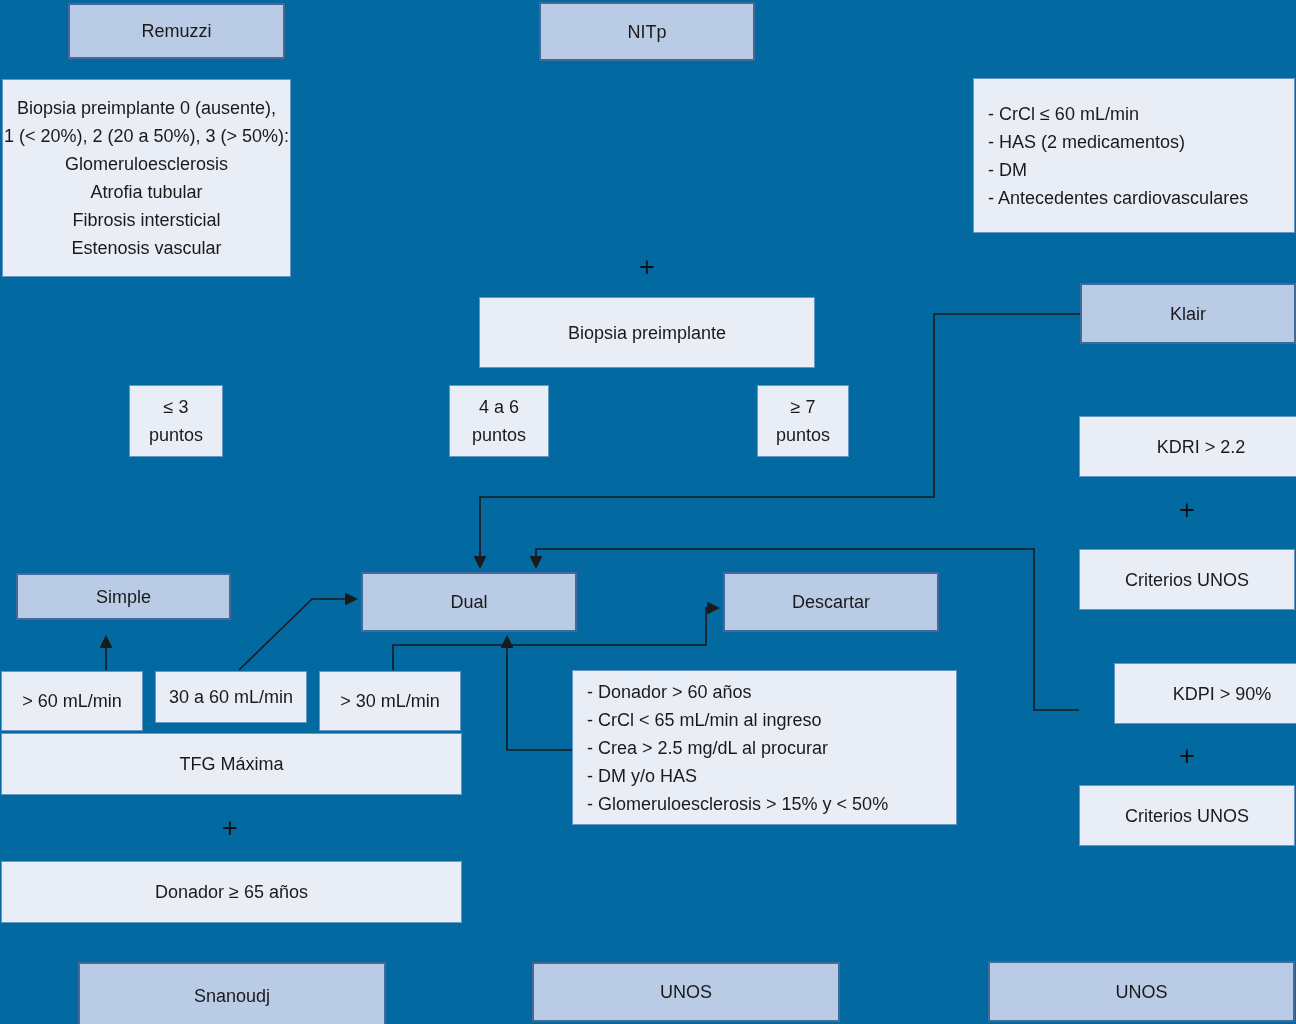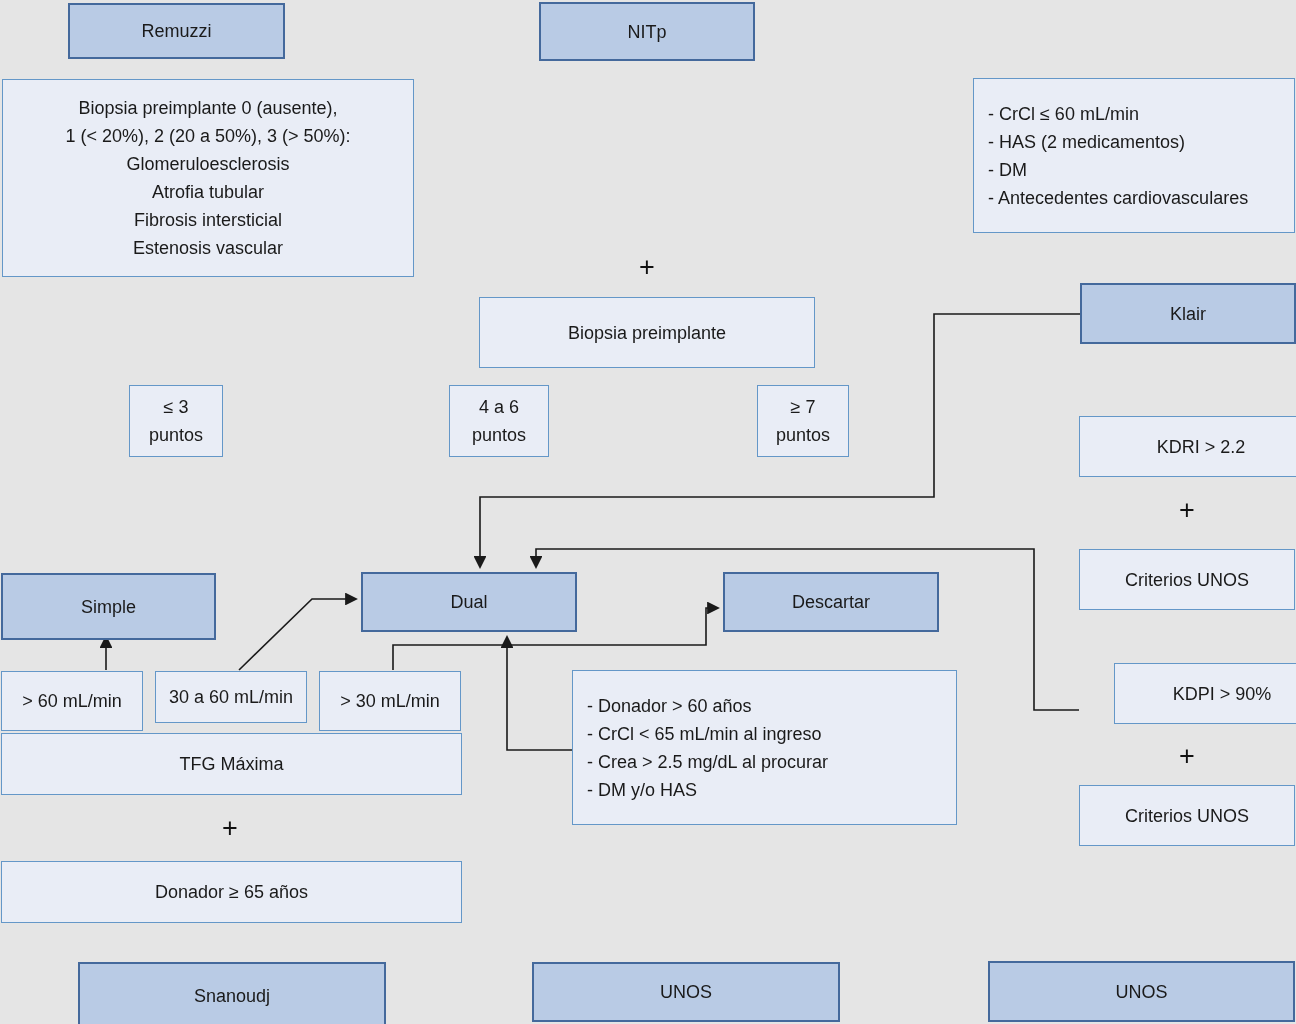--- a/index.html
+++ b/index.html
@@ -2,21 +2,21 @@
 <html style="--header-fill: #b9cbe5; --header-border: #44699c; --info-fill: #e9edf6; --info-border: #6497c8; --line: #1a1a1a;"><head>
 <meta charset="utf-8">
 <style>
   :root{
     --header-fill:#b9cbe5; --header-border:#44699c;
     --info-fill:#e9edf6;  --info-border:#6497c8;
     --line:#1a1a1a;
   }
   html,body{margin:0;padding:0;background:#ffffff;}
   .stage{
-    position:relative;width:1296px;height:1024px;background:#e5e5e5;overflow:hidden;
+    position:relative;width:1296px;height:1024px;background:#0369a1;overflow:hidden;
     font-family:"Liberation Sans",sans-serif;color:#1a1a1a;
   }
   .box{position:absolute;box-sizing:border-box;font-size:18px;line-height:28px;}
   .hdr{background:var(--header-fill);border:2px solid var(--header-border);
        display:flex;align-items:center;justify-content:center;}
   .lite{background:var(--info-fill);border:1.5px solid var(--info-border);}
   .cc{display:flex;flex-direction:column;align-items:center;justify-content:center;text-align:center;}
   .ll{display:flex;flex-direction:column;justify-content:center;text-align:left;padding-left:14px;padding-right:6px;}
   .plus{position:absolute;width:40px;height:30px;display:flex;align-items:center;justify-content:center;
         font-size:27px;font-family:"Liberation Sans",sans-serif;color:#111;}
@@ -48,21 +48,21 @@
   </div>
 
   <div class="box hdr" style="left:1080px;top:283px;width:216px;height:61px">
     <span>Klair</span>
   </div>
 
   <div class="box hdr" style="left:539px;top:2px;width:216px;height:59px">
     <span>NITp</span>
   </div>
 
-  <div class="box hdr" style="left:1px;top:573px;width:215px;height:67px">
+  <div class="box hdr" style="left:16px;top:573px;width:215px;height:47px">
     <span>Simple</span>
   </div>
 
   <div class="box hdr" style="left:361px;top:572px;width:216px;height:60px">
     <span>Dual</span>
   </div>
 
   <div class="box hdr" style="left:723px;top:572px;width:216px;height:60px">
     <span>Descartar</span>
   </div>
@@ -72,21 +72,21 @@
   </div>
 
   <div class="box hdr" style="left:532px;top:962px;width:308px;height:60px">
     <span>UNOS</span>
   </div>
 
   <div class="box hdr" style="left:988px;top:961px;width:307px;height:61px">
     <span>UNOS</span>
   </div>
 
-  <div class="box lite cc" style="left:2px;top:79px;width:412px;height:198px">
+  <div class="box lite cc" style="left:2px;top:79px;width:289px;height:198px">
     <div class="ln">Biopsia preimplante 0 (ausente),</div>
     <div class="ln">1 (&lt; 20%), 2 (20 a 50%), 3 (&gt; 50%):</div>
     <div class="ln">Glomeruloesclerosis</div>
     <div class="ln">Atrofia tubular</div>
     <div class="ln">Fibrosis intersticial</div>
     <div class="ln">Estenosis vascular</div>
   </div>
 
 
   <div class="box lite cc" style="left:479px;top:297px;width:336px;height:71px">
@@ -149,20 +149,21 @@
 
   <div class="box lite cc" style="left:1px;top:861px;width:461px;height:62px">
     <span>Donador ≥ 65 años</span>
   </div>
 
   <div class="box lite ll" style="left:572px;top:670px;width:385px;height:155px">
     <div class="ln">- Donador &gt; 60 años</div>
     <div class="ln">- CrCl &lt; 65 mL/min al ingreso</div>
     <div class="ln">- Crea &gt; 2.5 mg/dL al procurar</div>
     <div class="ln">- DM y/o HAS</div>
+    <div class="ln">- Glomeruloesclerosis &gt; 15% y &lt; 50%</div>
   </div>
 
   <div class="plus" style="left:627px;top:252px">+</div>
   <div class="plus" style="left:1167px;top:495px">+</div>
   <div class="plus" style="left:1167px;top:741px">+</div>
   <div class="plus" style="left:210px;top:813px">+</div>
 
 </div>
 
 </body></html>

